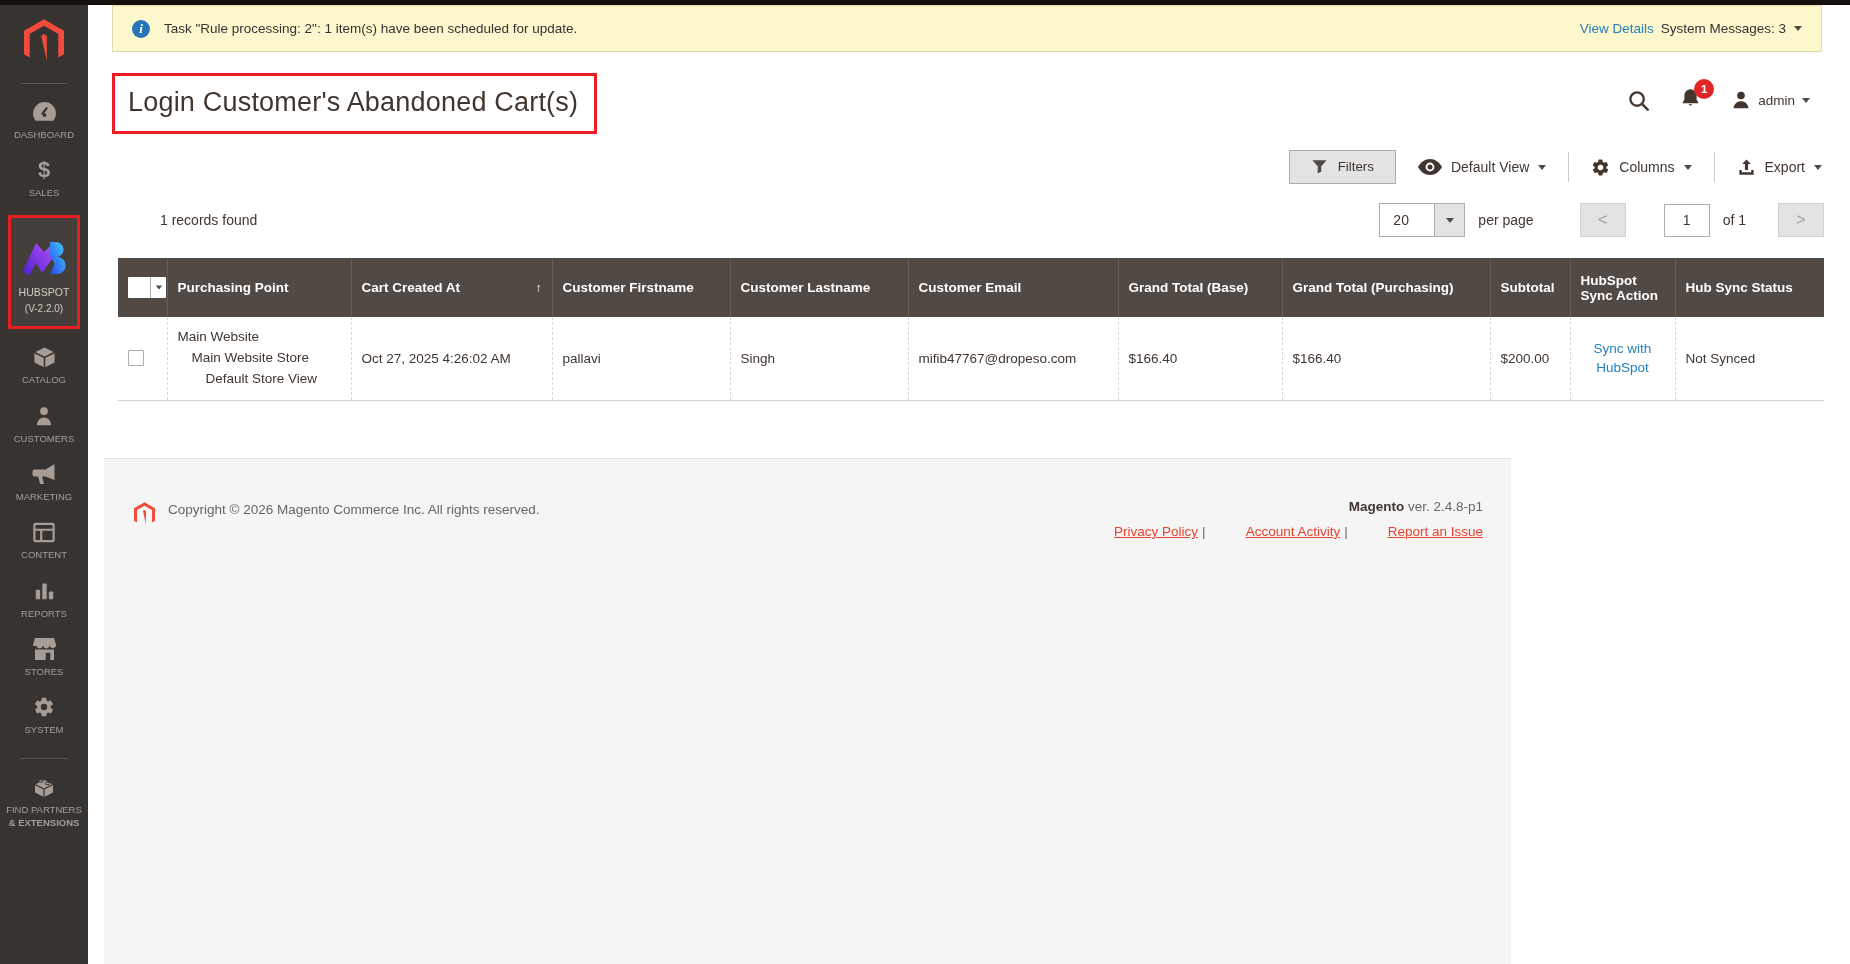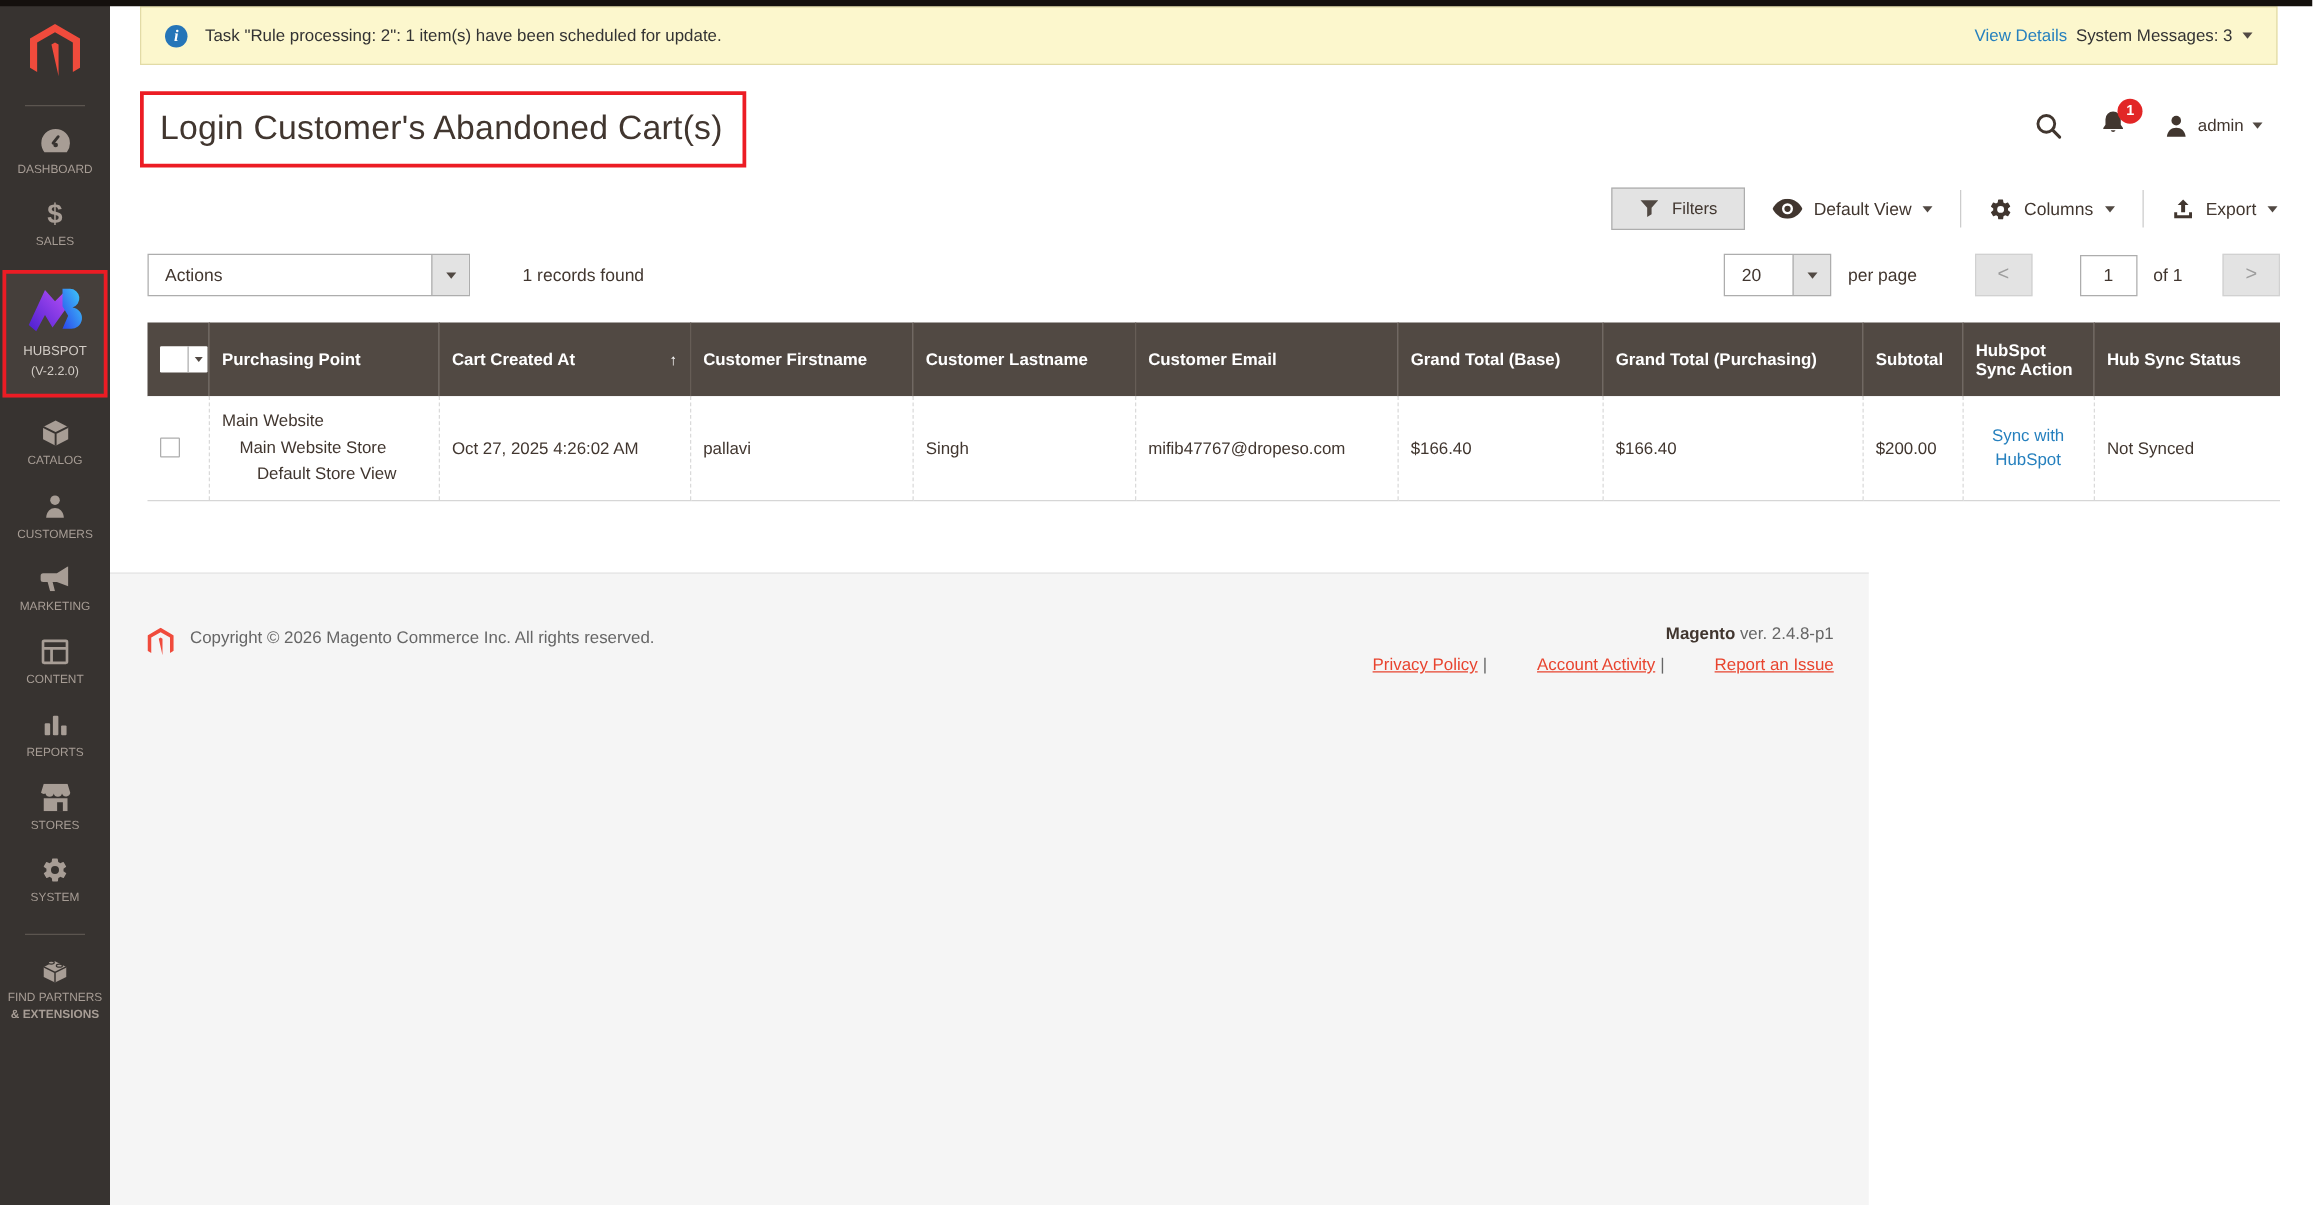--- a/index.html
+++ b/index.html
@@ -12,21 +12,21 @@
 
   
   .sidebar { position:absolute; top:0; left:0; width:88px; height:964px; background:#373330; z-index:20;
              display:flex; flex-direction:column; align-items:center; }
   .logo-wrap { margin-top:19px; cursor:pointer; }
   .side-divider { width:48px; border-top:1px solid #5b554f; margin:13px 0 7px; }
   .nav-item { width:88px; padding:9px 2px 8px; display:flex; flex-direction:column; align-items:center; gap:5px;
               color:#a79d95; font-size:9.5px; line-height:1.3; text-align:center; cursor:pointer; }
   .nav-item .ic { height:24px; display:flex; align-items:center; justify-content:center; }
   .icon-dollar { font-size:22px; font-weight:700; color:#a79d95; line-height:22px; }
-  .nav-item.selected { background:#453f3b; border:3px solid #ec1c24; width:84px; margin:7px 0; padding:7px 2px 11px; gap:7px;text-align:right; }
+  .nav-item.selected { background:#453f3b; border:3px solid #ec1c24; width:72px; margin:7px 0; padding:19px 2px 11px; gap:7px;text-align:right; }
   .nav-item.selected .nav-label { color:#d2ccc6; font-size:10.5px; }
   .nav-item.selected .nav-sublabel { color:#d2ccc6; font-size:10px; }
 
   
   .main { position:absolute; left:88px; top:5px; width:1762px; height:959px; background:#ffffff; }
 
   .notice-bar { margin:0 28px 0 24px; height:47px; background:#fcf7cd; border:1px solid #e2dba6;
                 display:flex; align-items:center; padding:0 19px; font-size:13.5px; color:#333; }
   .info-icon { width:18px; height:18px; min-width:18px; border-radius:50%; background:#2575b8; color:#fff;
                font-family:"Liberation Serif", serif; font-style:italic; font-weight:bold; font-size:13px;
@@ -86,21 +86,21 @@
   .row-cb { appearance:none; -webkit-appearance:none; width:16px; height:16px; border:1px solid #adadad;
             background:#fff; border-radius:1px; cursor:pointer; display:block; }
   .pp-line { line-height:1.55; white-space:nowrap; }
   .pp-1 { padding-left:14px; }
   .pp-2 { padding-left:28px; }
   .sync-link { color:#2680be; text-decoration:none; display:inline-block; width:58px; text-align:center;
                line-height:1.45; cursor:pointer; }
   td.center { text-align:center; }
 
   
-  .footer { position:absolute; left:0; top:453px; width:1407px; height:506px; background:#f5f5f5;
+  .footer { position:absolute; left:16px; top:453px; width:1407px; height:506px; background:#f5f5f5;
             border-top:1px solid #e3e3e3; }
   .footer-inner { display:flex; justify-content:space-between; align-items:flex-start; padding:40px 28px 0 30px; }
   .f-left { display:flex; align-items:flex-start; gap:13px; color:#666; font-size:13.5px; padding-top:3px; }
   .f-right { text-align:right; font-size:13.5px; color:#666; }
   .f-brand { font-weight:700; color:#41362f; }
   .f-links { margin-top:10px; }
   .f-links a { color:#e8432e; text-decoration:underline; cursor:pointer;margin-left:36px; }
   .f-links .pipe { color:#666; margin:0 4px; }
 </style>
 </head>
@@ -314,26 +314,20 @@
       <svg width="19" height="19" viewBox="0 0 24 24" fill="#41362f">
           <path d="M12 2l5.5 5.5H14V15h-4V7.5H6.5z"></path>
           <path d="M3 15v6h18v-6h-3v3H6v-3z"></path>
         </svg>
       <span>Export</span>
       <span class="tri"></span>
     </span>
   </div>
 
   <div class="controls-row">
-    <div class="select-box actions-select">
-      <span class="sel-text">Actions</span>
-      <span class="sel-caret">
-          <span class="tri"></span>
-        </span>
-    </div>
     <span class="records">1 records found</span>
     <div class="pager">
       <div class="select-box pp-select">
         <span class="sel-text">20</span>
         <span class="sel-caret">
             <span class="tri"></span>
           </span>
       </div>
       <span>per page</span>
       <span class="pager-gap"></span>

